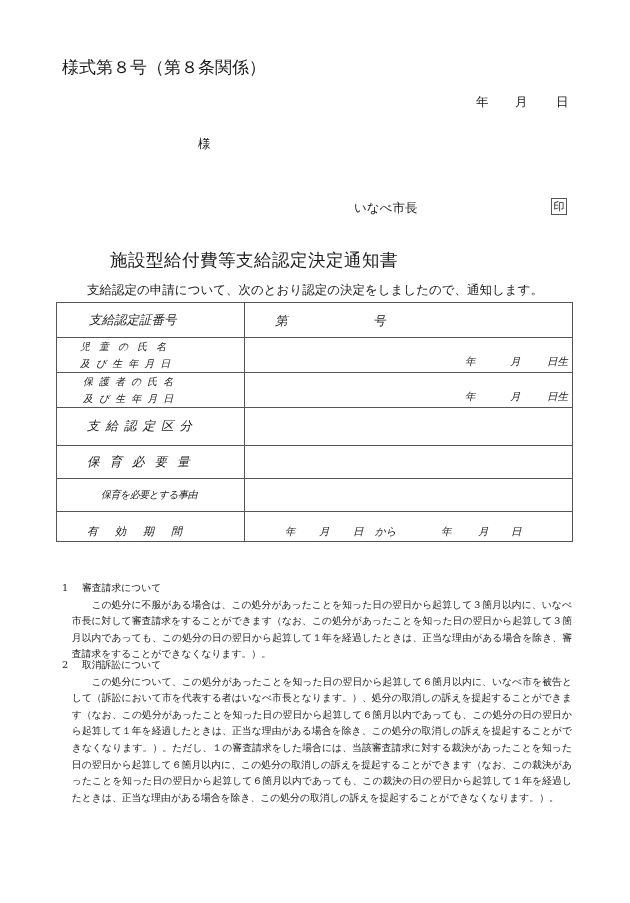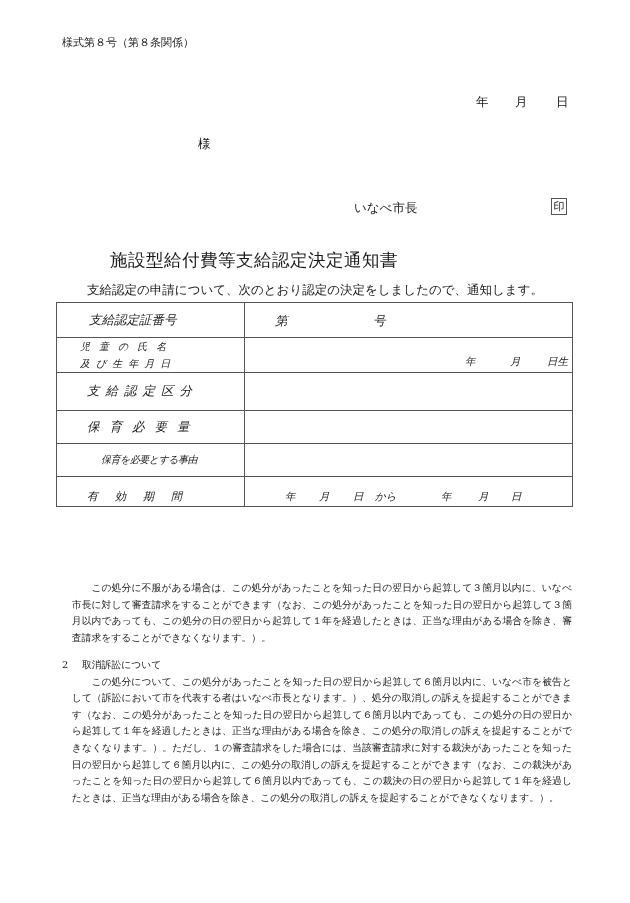--- a/index.html
+++ b/index.html
@@ -2,21 +2,21 @@
 <html><head>
   <meta charset="utf-8">
   <style>
     html, body { margin: 0; padding: 0; background: #ffffff; }
     body {
       width: 630px; height: 903px; position: relative; overflow: hidden;
       font-family: "DejaVu Serif", "Liberation Serif", serif;
       color: #1a1a1a;
     }
     .abs { position: absolute; white-space: nowrap; }
-    .form-no { left: 62px; top: 35px; font-size: 11px; }
+    .form-no { left: 62px; top: 56px; font-size: 17px; }
     .date-line { top: 94px; font-size: 12.5px; }
     .addressee { left: 198px; top: 136px; font-size: 12.5px; }
     .mayor { left: 354px; top: 200px; font-size: 12.5px; }
     .seal {
       left: 551px; top: 198px; width: 14px; height: 15px;
       border: 1px solid #555; font-size: 11px; line-height: 15px; text-align: center;
     }
     .title { left: 0; width: 508px; top: 248px; font-size: 17.5px; text-align: center; letter-spacing: 0.5px; }
     .intro { left: 0; width: 630px; top: 282px; font-size: 12.5px; text-align: center; }
 
@@ -79,20 +79,31 @@
     <td class="lbl" style="padding-left:23px">
       <div class="sm" style="letter-spacing:9px">児童の氏名</div>
       <div class="sm" style="letter-spacing:6px">及び生年月日</div>
     </td>
     <td class="val">
       <span class="cell-abs small" style="left:220px;top:17px">年</span>
       <span class="cell-abs small" style="left:265px;top:17px">月</span>
       <span class="cell-abs small" style="left:302px;top:17px">日生</span>
     </td>
   </tr>
+  <tr class="r3">
+    <td class="lbl" style="padding-left:26px">
+      <div class="sm" style="letter-spacing:6px">保護者の氏名</div>
+      <div class="sm" style="letter-spacing:6px">及び生年月日</div>
+    </td>
+    <td class="val">
+      <span class="cell-abs small" style="left:220px;top:17px">年</span>
+      <span class="cell-abs small" style="left:265px;top:17px">月</span>
+      <span class="cell-abs small" style="left:302px;top:17px">日生</span>
+    </td>
+  </tr>
   <tr class="r5">
     <td class="lbl spaced-mid" style="padding-left:30px">支給認定区分</td>
     <td class="val"></td>
   </tr>
   <tr class="r6">
     <td class="lbl spaced-lg" style="padding-left:30px">保育必要量</td>
     <td class="val"></td>
   </tr>
   <tr class="r7">
     <td class="lbl sm-one" style="padding-left:44px;font-size:10px;letter-spacing:-0.5px">保育を必要とする事由</td>
@@ -107,20 +118,23 @@
       <span class="cell-abs small" style="left:130px;top:13px">から</span>
       <span class="cell-abs small" style="left:196px;top:13px">年</span>
       <span class="cell-abs small" style="left:233px;top:13px">月</span>
       <span class="cell-abs small" style="left:266px;top:13px">日</span>
     </td>
   </tr>
 </tbody>
   </table>
 
 <div class="notes" style="top:580px">
+  <div class="head">
+    <span class="num">1</span><span>審査請求について</span>
+  </div>
   <p>この処分に不服がある場合は、この処分があったことを知った日の翌日から起算して３箇月以内に、いなべ市長に対して審査請求をすることができます（なお、この処分があったことを知った日の翌日から起算して３箇月以内であっても、この処分の日の翌日から起算して１年を経過したときは、正当な理由がある場合を除き、審査請求をすることができなくなります。）。</p>
 </div>
 
 <div class="notes" style="top:657px">
   <div class="head">
     <span class="num">2</span><span>取消訴訟について</span>
   </div>
   <p>この処分について、この処分があったことを知った日の翌日から起算して６箇月以内に、いなべ市を被告として（訴訟において市を代表する者はいなべ市長となります。）、処分の取消しの訴えを提起することができます（なお、この処分があったことを知った日の翌日から起算して６箇月以内であっても、この処分の日の翌日から起算して１年を経過したときは、正当な理由がある場合を除き、この処分の取消しの訴えを提起することができなくなります。）。ただし、１の審査請求をした場合には、当該審査請求に対する裁決があったことを知った日の翌日から起算して６箇月以内に、この処分の取消しの訴えを提起することができます（なお、この裁決があったことを知った日の翌日から起算して６箇月以内であっても、この裁決の日の翌日から起算して１年を経過したときは、正当な理由がある場合を除き、この処分の取消しの訴えを提起することができなくなります。）。</p>
 </div>
 

